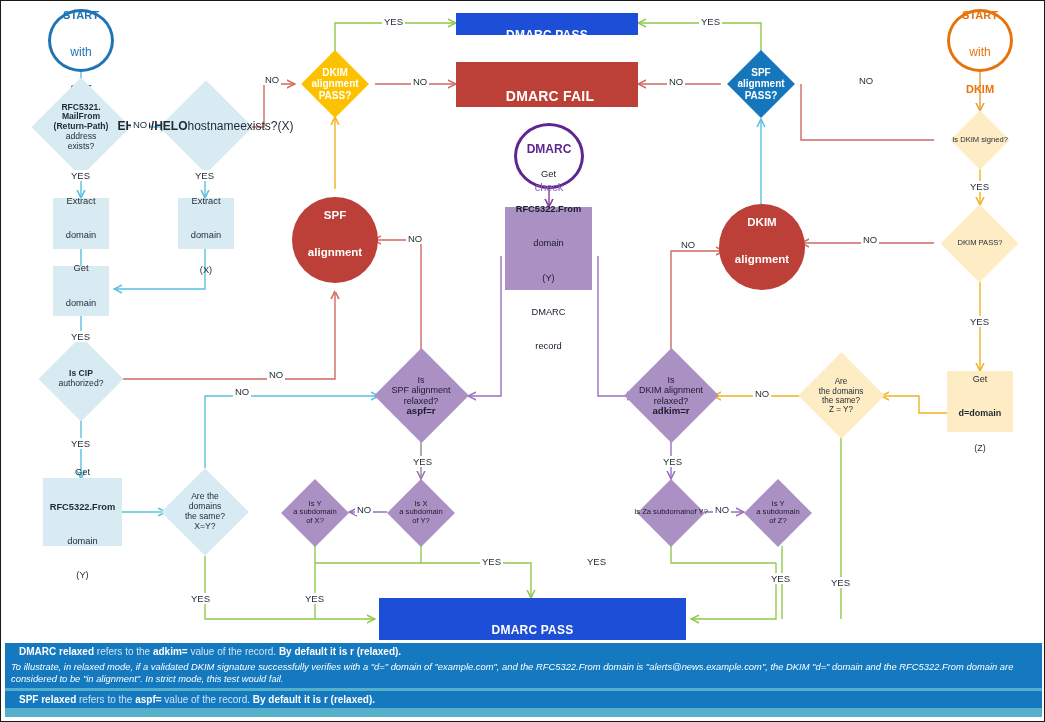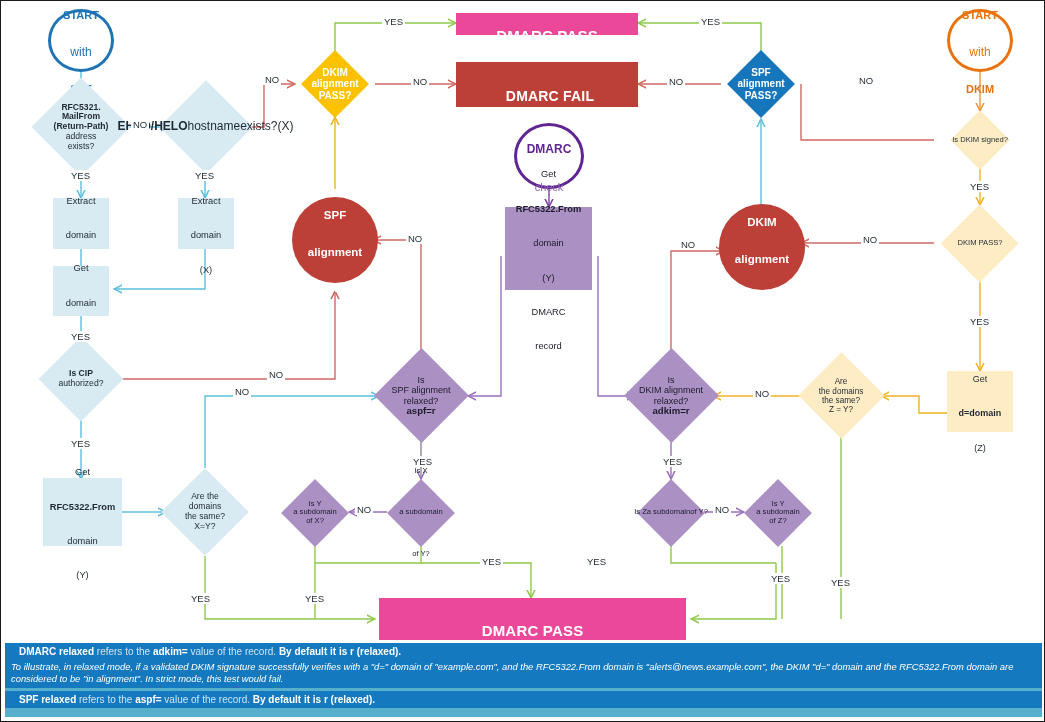--- a/index.html
+++ b/index.html
@@ -21,21 +21,21 @@
   .startnode{background:#ffffff;border:3px solid #1f74b4;color:#1f74b4;font-size:11px;font-weight:bold;}
   .startnode .sub{font-weight:normal;font-size:12px;}
   .startnode.dkim{border-color:#e8730c;color:#e8730c;}
   .dmarccheck{background:#ffffff;border:3px solid #5f2590;color:#5f2590;font-size:12px;font-weight:bold;}
   .dmarccheck .sub{font-weight:normal;font-size:11px;color:#8e63b5;}
 
   .lightblue{background:#d8eaf2;color:#1f2933;font-size:9.3px;}
   .purple{background:#ab90c4;color:#1b1b2b;font-size:9.3px;}
   .cream{background:#fdecc4;color:#1f2933;font-size:8.6px;}
   .failcirc{background:#bc4038;color:#ffffff;font-size:11.5px;font-weight:bold;}
-  .passbar{background:#ec4899;color:#ffffff;font-size:15px;font-weight:bold;letter-spacing:.2px;justify-content:center;}
+  .passbar{background:#1d4ed8;color:#ffffff;font-size:12px;font-weight:bold;letter-spacing:.2px;justify-content:center;}
   .failbar{background:#bc4038;color:#ffffff;font-size:14px;font-weight:bold;letter-spacing:.2px;}
   .gold{background:#fcc200;color:#ffffff;font-size:10.5px;font-weight:bold;}
   .blue{background:#1576bc;color:#ffffff;font-size:10.5px;font-weight:bold;}
 
   
   .dia{position:absolute;}
   .dia > .face{position:absolute;left:0;top:0;width:100%;height:100%;transform:rotate(45deg);}
   .dia > .lbl{position:absolute;left:0;top:0;width:100%;height:100%;display:flex;align-items:center;justify-content:center;text-align:center;line-height:1.14;}
   .dia .lbl span{display:block;white-space:nowrap;}
 
@@ -292,21 +292,21 @@
     <div class="face purple" style="width:48px;height:48px;left:10px;top:10px;"></div>
     <div class="lbl" style="flex-direction:column;font-size:7.6px;color:#1b1b2b;">
       <span>Is Y</span>
       <span>a subdomain</span>
       <span>of X?</span>
     </div>
   </div>
 
   <div class="dia" style="left:386px;top:478px;width:68px;height:67px;">
     <div class="face purple" style="width:48px;height:48px;left:10px;top:10px;"></div>
-    <div class="lbl" style="flex-direction:column;font-size:7.6px;color:#1b1b2b;gap:33px;">
+    <div class="lbl" style="flex-direction:column;font-size:7.6px;color:#1b1b2b;">
       <span>Is X</span>
       <span>a subdomain</span>
       <span>of Y?</span>
     </div>
   </div>
 
   <div class="dia" style="left:636px;top:478px;width:68px;height:67px;">
     <div class="face purple" style="width:48px;height:48px;left:10px;top:10px;"></div>
     <div class="lbl" style="flex-direction:row;font-size:7.6px;color:#1b1b2b;">
       <span>Is Z</span>

